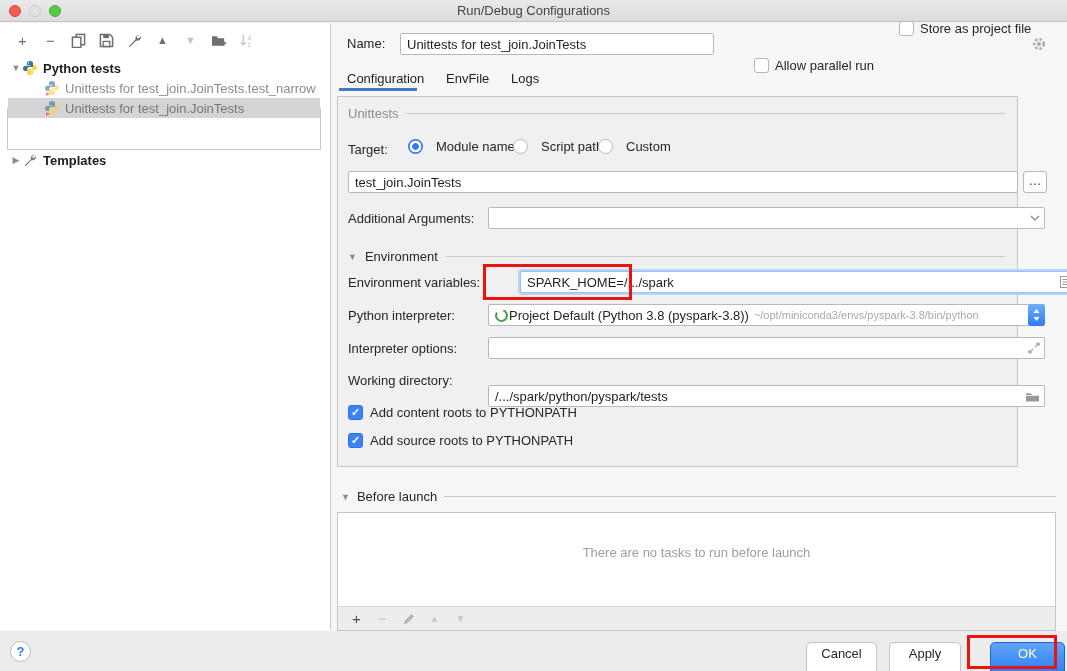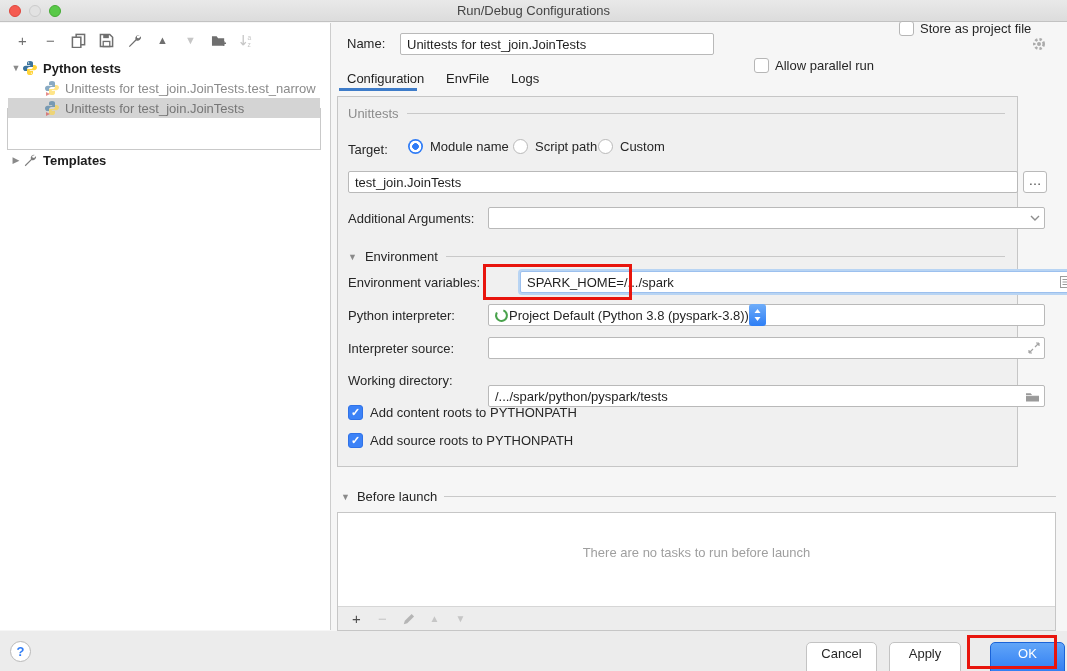--- a/index.html
+++ b/index.html
@@ -68,21 +68,21 @@
   .row-label { position:absolute; left:10px; }
   .field { position:absolute; left:150px; width:557px; height:22px; background:#fff;
     border:1px solid #b9b9b9; border-radius:2px; display:flex; align-items:center; }
   .field input { border:none; height:20px; flex:1; min-width:0; padding:0 6px; background:transparent;
     font-family:"Liberation Sans",sans-serif; font-size:13px; color:#1f1f1f; outline:none; }
   .field .trail { flex:none; margin-right:4px; }
   .field.focused { border-color:#9cc0ee; box-shadow:0 0 0 2px #b8d4f3;margin-left:32px; }
   .radio { width:15px; height:15px; border-radius:50%; flex:none; }
   .radio.off { background:#fff; border:1px solid #b9b9b9; }
   .radio.on { background:radial-gradient(circle, #2f7cf6 0 29%, #ffffff 33% 52%, #2f7cf6 58%); }
-  .radio-group { position:absolute; display:flex; align-items:center; gap:7px; }
+  .radio-group { position:absolute; display:flex; align-items:center; gap:13px; }
   .browse-btn { position:absolute; left:685px; width:24px; height:22px; background:#fff;
     border:1px solid #b9b9b9; border-radius:3px; text-align:center; line-height:18px; color:#444; }
   .combo-text { white-space:nowrap; }
   .combo-hint { color:#a9a9a9; font-size:11px; margin-left:5px; white-space:nowrap; overflow:hidden; flex:1; }
   .stepper { width:17px; height:22px; margin:-1px -1px 0 0; border-radius:3px;
     background:linear-gradient(#6fadf9,#2d7ef5); display:flex; align-items:center; justify-content:center; flex:none; }
   .pycheck { position:absolute; display:flex; gap:7px; align-items:center; }
 
   
   .bl-header { position:absolute; left:341px; top:489px; right:11px; display:flex; align-items:center; gap:7px; }
@@ -288,28 +288,29 @@
   </div>
 
   <span class="row-label" style="top:211px;">Python interpreter:</span>
   <div class="field" style="top:207px;">
     <span style="flex:none; margin-left:5px;">
       <svg width="15" height="15" viewBox="0 0 16 16">
           <circle cx="8" cy="8" r="5.8" fill="none" stroke="#49a24c" stroke-width="2.2" stroke-dasharray="28 8" transform="rotate(-70 8 8)"></circle>
         </svg>
     </span>
     <span class="combo-text">Project Default (Python 3.8 (pyspark-3.8))</span>
+    <span class="combo-hint">~/opt/miniconda3/envs/pyspark-3.8/bin/python</span>
     <span class="stepper">
       <svg width="9" height="14" viewBox="0 0 9 14">
           <path d="M4.5 1L7.5 5h-6zM4.5 13L1.5 9h6z" fill="#fff"></path>
         </svg>
     </span>
   </div>
 
-  <span class="row-label" style="top:244px;">Interpreter source:</span>
+  <span class="row-label" style="top:244px;">Interpreter options:</span>
   <div class="field" style="top:240px;">
     <input value="" style="">
     <span class="trail">
       <svg width="12" height="12" viewBox="0 0 12 12">
           <path d="M7 5l4-4M11 1H8M11 1v3M5 7l-4 4M1 11h3M1 11V8" fill="none" stroke="#a3a3a3" stroke-width="1.2"></path>
         </svg>
     </span>
   </div>
 
   <span class="row-label" style="top:276px;">Working directory:</span>

